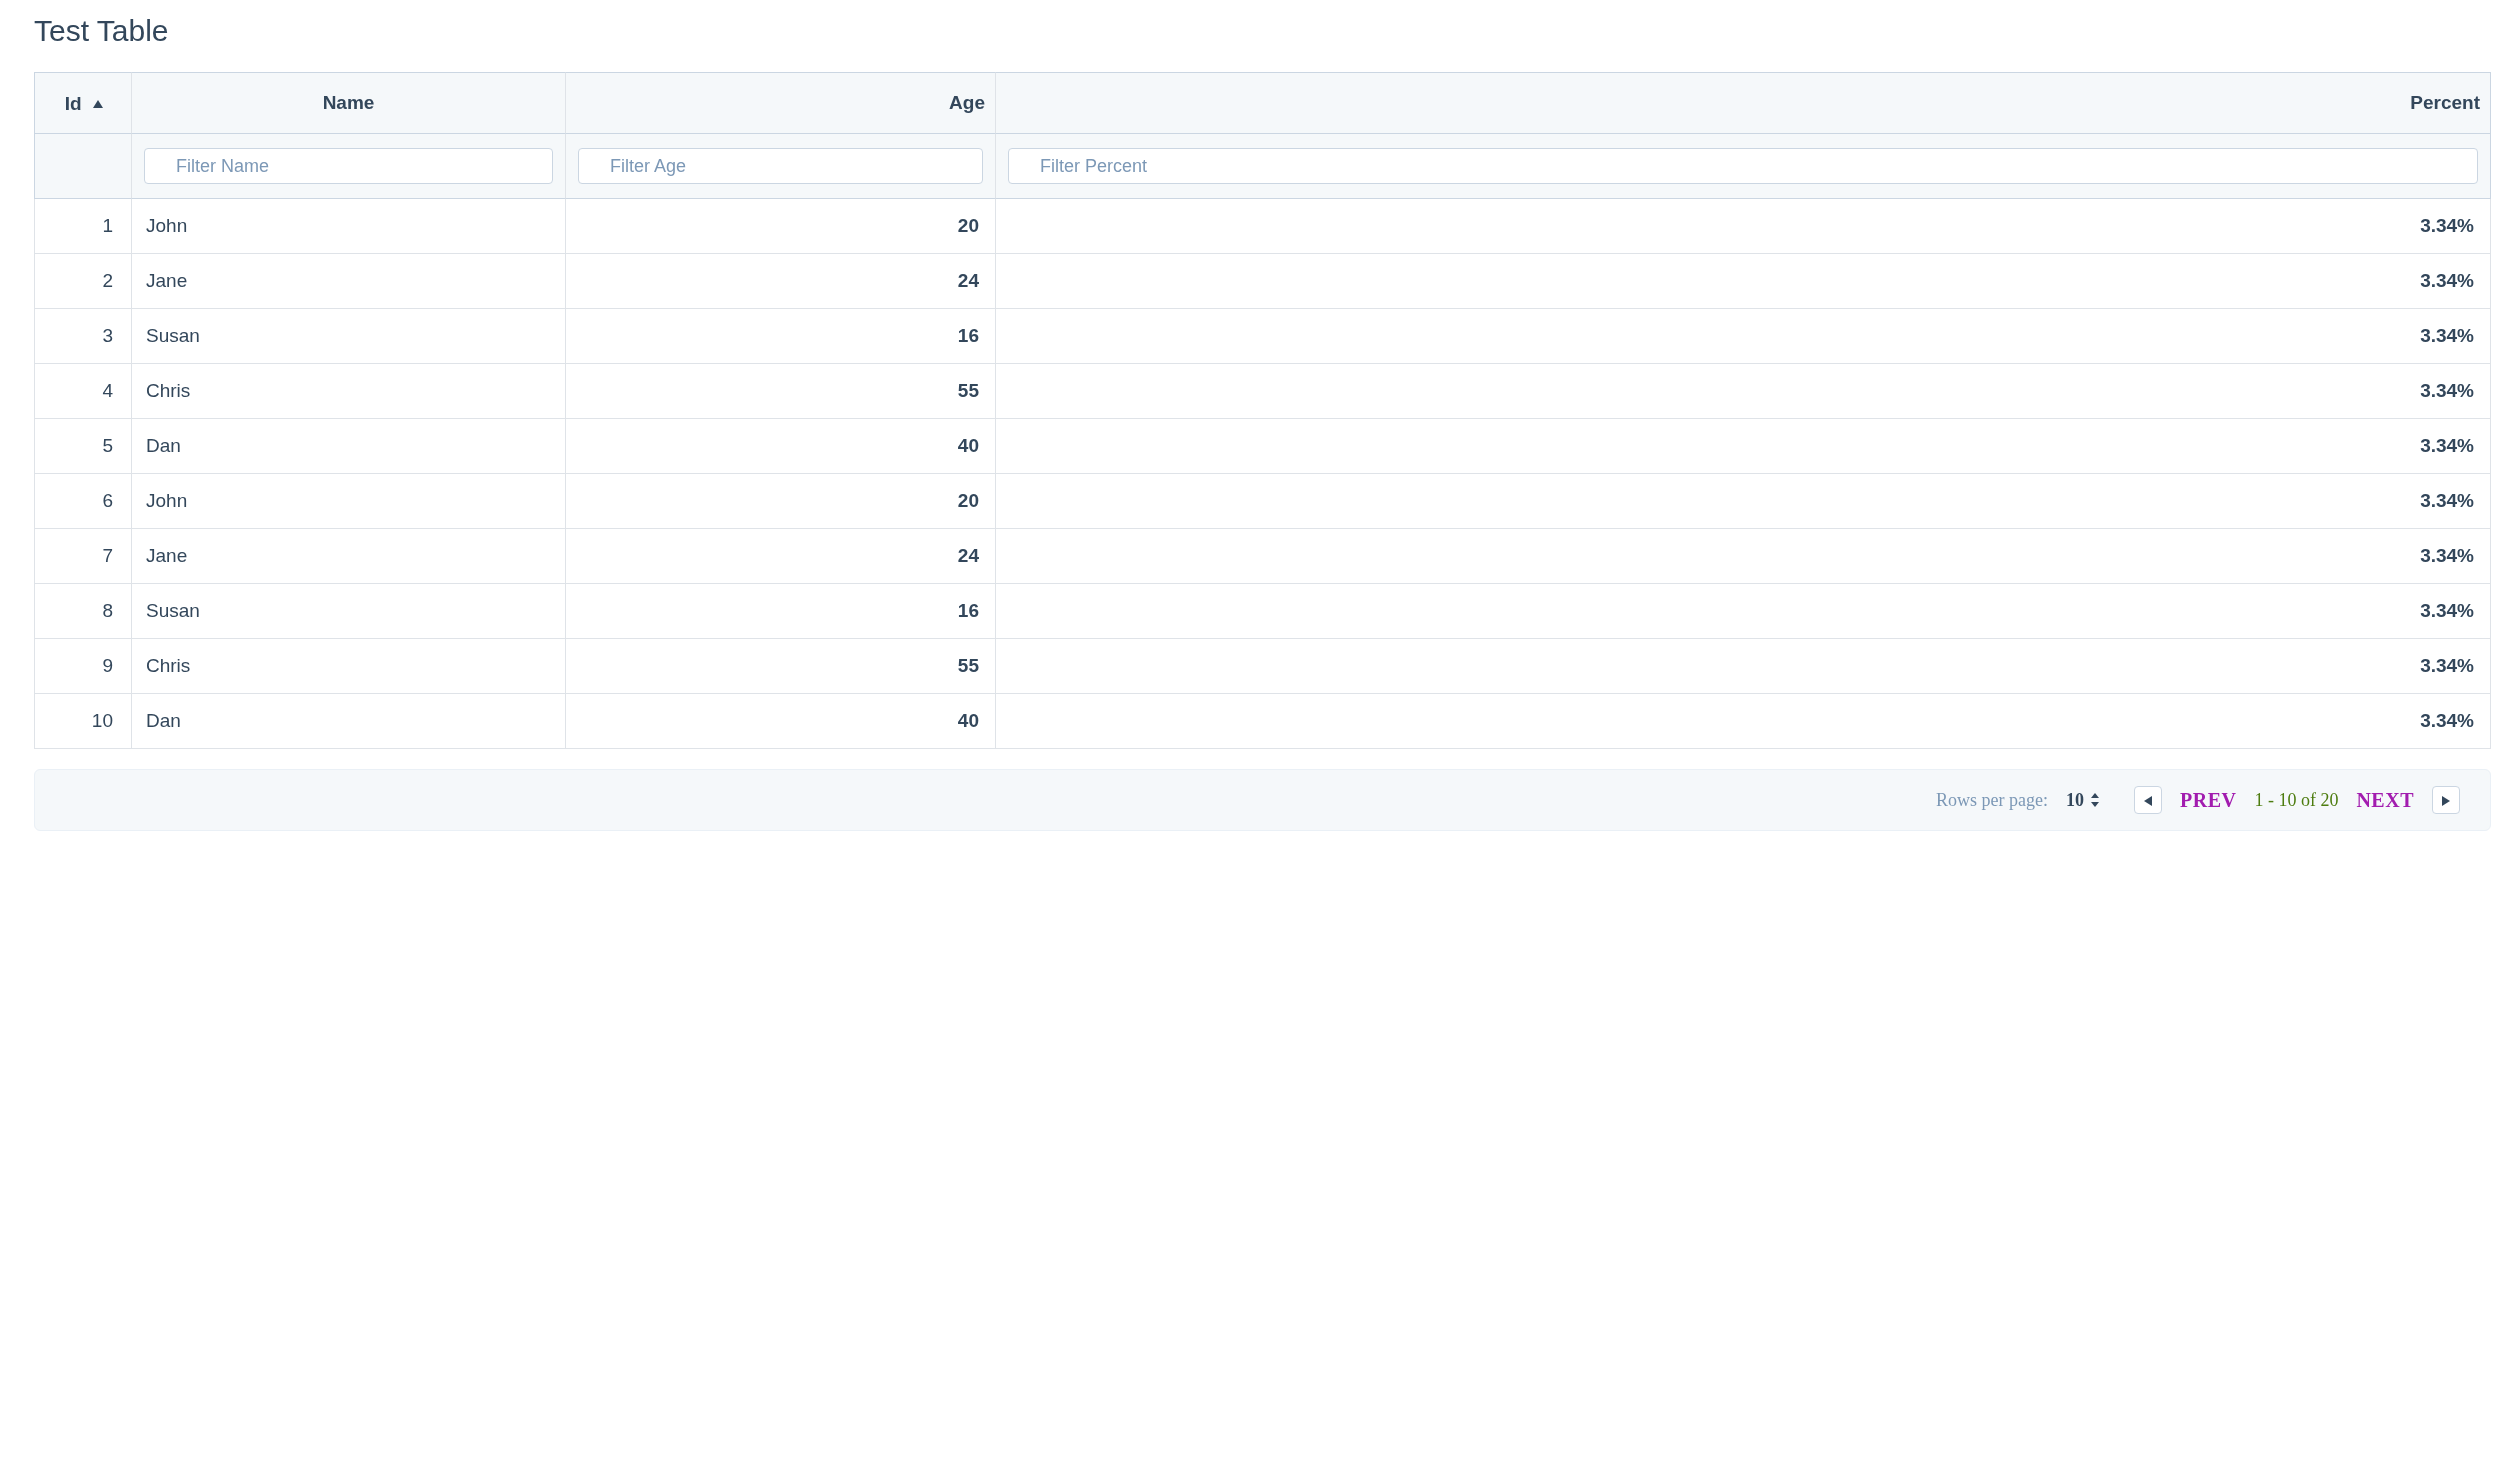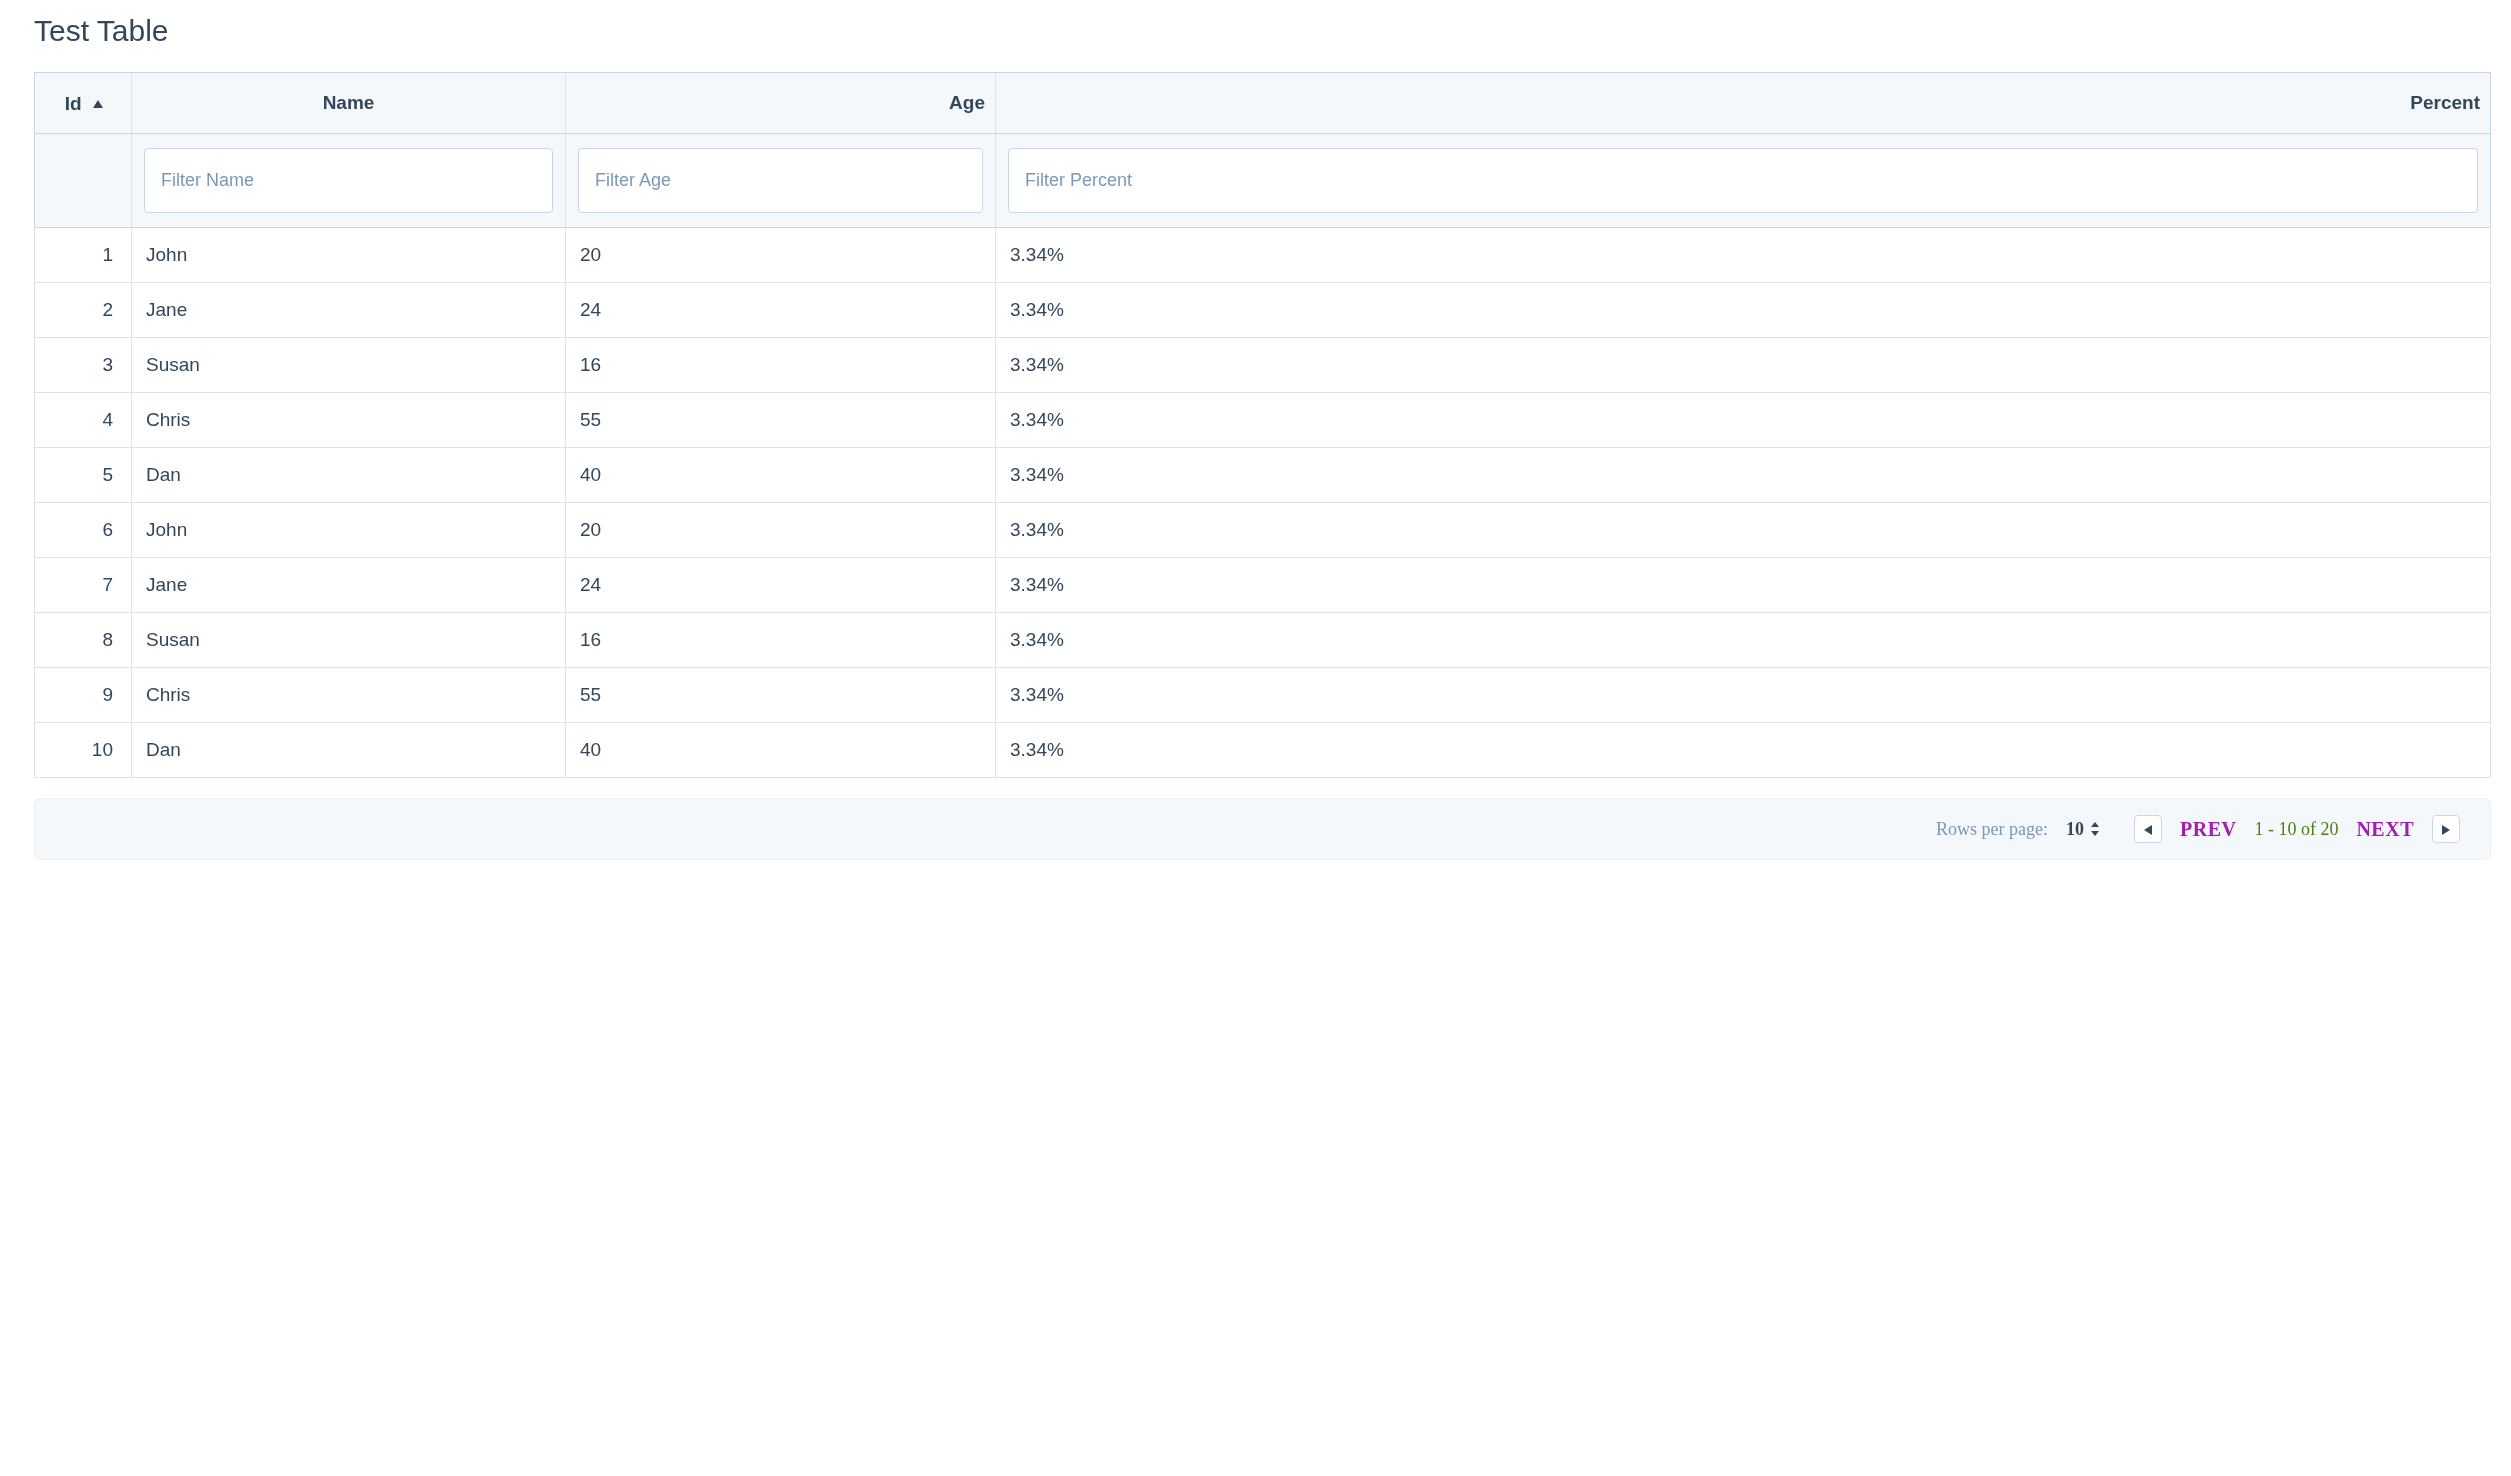--- a/index.html
+++ b/index.html
@@ -58,48 +58,48 @@
   tr.filter-row td {
     background: #f5f8fa;
     border-bottom: 1px solid #cbd6e2;
     border-right: 1px solid #dfe3e8;
     padding: 14px 12px;
   }
   tr.filter-row td:first-child { border-left: 1px solid #cbd6e2; }
   tr.filter-row td:last-child  { border-right: 1px solid #cbd6e2; }
   .filter-input {
     width: 100%;
-    height: 65px;
+    height: 36px;
     border: 1px solid #cbd6e2;
     border-radius: 4px;
     background: #ffffff;
     font-size: 18px;
     color: #33475b;
-    padding: 0 16px;
+    padding: 0 31px;
     outline: none;
   }
   .filter-input::placeholder { color: #7c98b6; }
 
   
   tbody td {
     font-size: 19px;
     color: #33475b;
     padding: 16px 14px;
     border-bottom: 1px solid #dfe3e8;
     border-right: 1px solid #dfe3e8;
     background: #ffffff;
   }
   tbody tr td:first-child { border-left: 1px solid #dfe3e8; }
   tbody tr td:last-child  { border-right: 1px solid #dfe3e8; }
   tbody tr:last-child td { border-bottom: 1px solid #dfe3e8; }
 
   td.cell-id      { text-align: right; padding-right: 18px; }
   td.cell-name    { text-align: left;  padding-left: 14px; }
   td.cell-age,
-  td.cell-percent { text-align: left; padding-right: 26px; }
+  td.cell-percent { text-align: right; padding-right: 16px; font-weight: bold; }
 
   
   .pager-bar {
     margin-top: 20px;
     background: #f5f8fa;
     border: 1px solid #eaf0f6;
     border-radius: 6px;
     padding: 16px 30px 16px 20px;
     display: flex;
     justify-content: flex-end;

